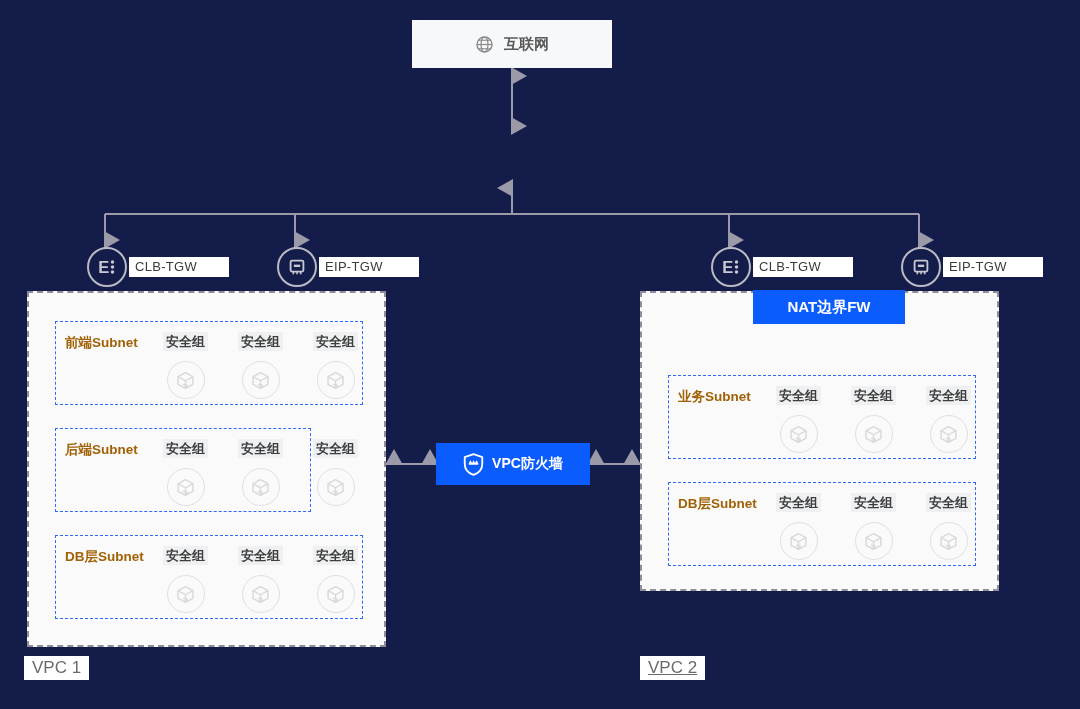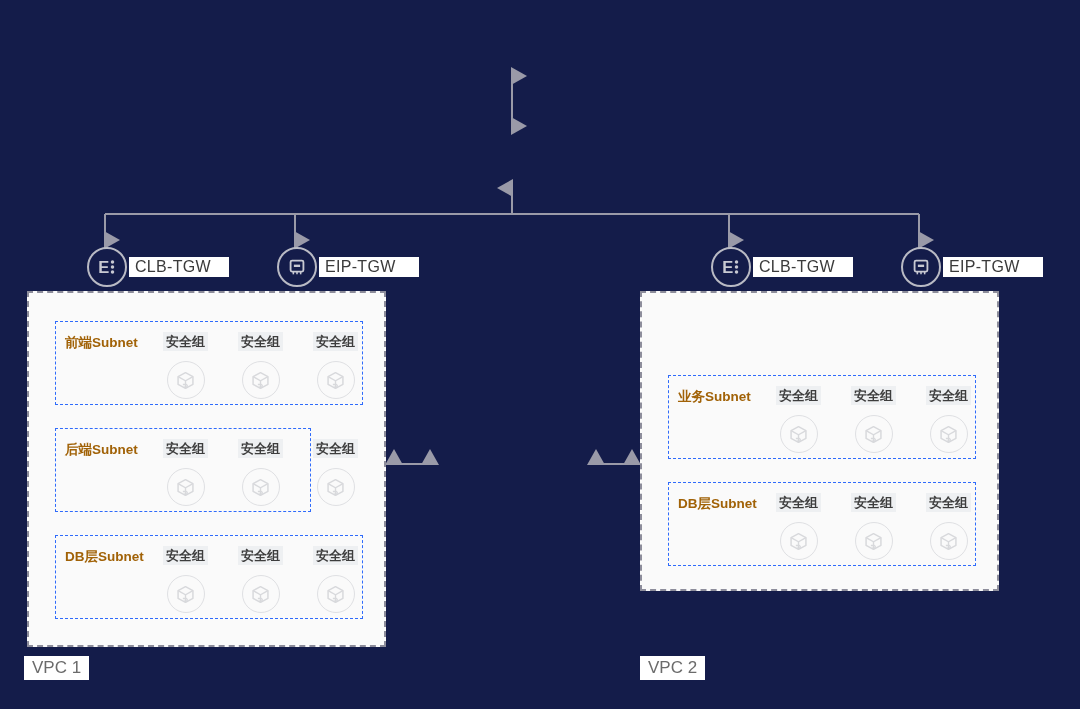--- a/index.html
+++ b/index.html
@@ -61,21 +61,21 @@
   
   .gw-icon {
     width: 36px; height: 36px; border-radius: 50%;
     border: 2px solid #b9bac4;
     display: flex; align-items: center; justify-content: center;
     background: transparent;
   }
   .gw-label {
     background: #ffffff;
     color: #3b3b3b;
-    font-size: 16px;
+    font-size: 13px;
     height: 20px;
     line-height: 20px;
     padding: 0 6px;
     min-width: 88px;
     letter-spacing: .3px;
   }
   .gw {
     display: flex; align-items: center;
     height: 36px;
   }
@@ -155,20 +155,32 @@
     <line class="conn" x1="105" y1="214" x2="105" y2="240" stroke-width="2" marker-end="url(#arrDown)"></line>
     <line class="conn" x1="295" y1="214" x2="295" y2="240" stroke-width="2" marker-end="url(#arrDown)"></line>
     <line class="conn" x1="729" y1="214" x2="729" y2="240" stroke-width="2" marker-end="url(#arrDown)"></line>
     <line class="conn" x1="919" y1="214" x2="919" y2="240" stroke-width="2" marker-end="url(#arrDown)"></line>
 
     <line class="conn" x1="394" y1="464" x2="430" y2="464" stroke-width="2" marker-start="url(#arrUp)" marker-end="url(#arrUp)"></line>
 
     <line class="conn" x1="596" y1="464" x2="632" y2="464" stroke-width="2" marker-start="url(#arrUp)" marker-end="url(#arrUp)"></line>
   </svg>
 
+  <div class="abs node-internet">
+    <span style="display:flex;">
+      <svg width="19" height="19" viewBox="0 0 24 24">
+        <circle cx="12" cy="12" r="9.5" fill="none" stroke="#8a8a8a" stroke-width="1.7"></circle>
+        <ellipse cx="12" cy="12" rx="4.4" ry="9.5" fill="none" stroke="#8a8a8a" stroke-width="1.5"></ellipse>
+        <line x1="2.5" y1="12" x2="21.5" y2="12" stroke="#8a8a8a" stroke-width="1.5"></line>
+        <line x1="4" y1="6.6" x2="20" y2="6.6" stroke="#8a8a8a" stroke-width="1.4"></line>
+        <line x1="4" y1="17.4" x2="20" y2="17.4" stroke="#8a8a8a" stroke-width="1.4"></line>
+      </svg>
+    </span>
+    <span>互联网</span>
+  </div>
 
 
   <div class="abs gw" style="left:87px; top:249px;">
     <span class="gw-icon">
       <svg width="22" height="22" viewBox="0 0 24 24">
         <text x="2.5" y="18.5" font-family="Liberation Sans, sans-serif" font-size="18" font-weight="700" fill="#c8c9d2">E</text>
         <circle cx="18" cy="6.5" r="1.9" fill="#c8c9d2"></circle>
         <circle cx="18" cy="12" r="1.9" fill="#c8c9d2"></circle>
         <circle cx="18" cy="17.5" r="1.9" fill="#c8c9d2"></circle>
       </svg>
@@ -323,20 +335,29 @@
             <path d="M12 12.3 V21" fill="none" stroke="#d8d9dc" stroke-width="1.6"></path>
             <path d="M9 16.6 h4 a1.6 1.6 0 0 1 0 3 h-3" fill="none" stroke="#d8d9dc" stroke-width="1.5"></path>
           </svg>
         </span>
       </div>
     </div>
   </div>
 
   <div class="abs vpc-tag" style="left:24px; top:656px;">VPC 1</div>
 
+  <div class="abs node-fw-vpc">
+    <span style="display:flex;">
+      <svg width="21" height="23" viewBox="0 0 24 26">
+        <path d="M12 1.2 L22 4.6 V12.5 C22 19 17.4 23.2 12 24.8 C6.6 23.2 2 19 2 12.5 V4.6 Z" fill="none" stroke="#ffffff" stroke-width="2.1" stroke-linejoin="round"></path>
+        <path d="M6.6 11.2 L8.6 8.2 L10.3 11.2 L12 8.2 L13.7 11.2 L15.4 8.2 L17.4 11.2 L17.4 13.4 L6.6 13.4 Z" fill="#ffffff"></path>
+      </svg>
+    </span>
+    <span>VPC防火墙</span>
+  </div>
 
   <div class="abs vpc" style="left:640px; top:291px; width:359px; height:300px;">
 
     <div class="abs subnet" style="left:26px; top:82px; width:308px; height:84px;">
       <span class="subnet-name" style="left:9px; top:12px;">业务Subnet</span>
       <div class="sg" style="left:107px; top:10px;">
         <span class="sg-label">安全组</span>
         <span class="sg-icon">
           <svg width="21" height="21" viewBox="0 0 24 24">
             <path d="M12 3 L20.5 7.6 V16.4 L12 21 L3.5 16.4 V7.6 Z" fill="none" stroke="#d8d9dc" stroke-width="1.7" stroke-linejoin="round"></path>
@@ -401,16 +422,17 @@
             <path d="M12 3 L20.5 7.6 V16.4 L12 21 L3.5 16.4 V7.6 Z" fill="none" stroke="#d8d9dc" stroke-width="1.7" stroke-linejoin="round"></path>
             <path d="M3.5 7.6 L12 12.3 L20.5 7.6" fill="none" stroke="#d8d9dc" stroke-width="1.6"></path>
             <path d="M12 12.3 V21" fill="none" stroke="#d8d9dc" stroke-width="1.6"></path>
             <path d="M9 16.6 h4 a1.6 1.6 0 0 1 0 3 h-3" fill="none" stroke="#d8d9dc" stroke-width="1.5"></path>
           </svg>
         </span>
       </div>
     </div>
   </div>
 
-
-  <div class="abs vpc-tag" style="left:640px; top:656px;">VPC 2</div>
+  <div class="abs node-nat-fw">NAT边界FW</div>
+
+  <div class="abs vpc-tag" style="left:640px; top:656px;text-decoration:underline;">VPC 2</div>
 
 </div>
 
 </body></html>

